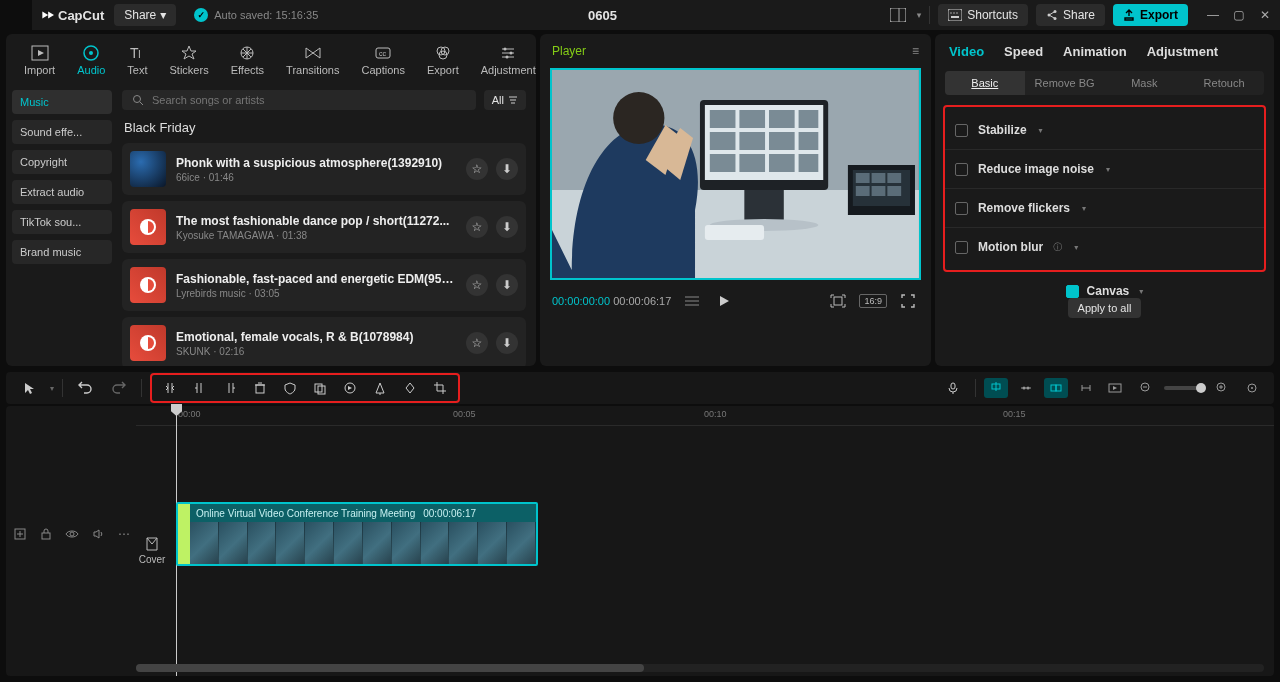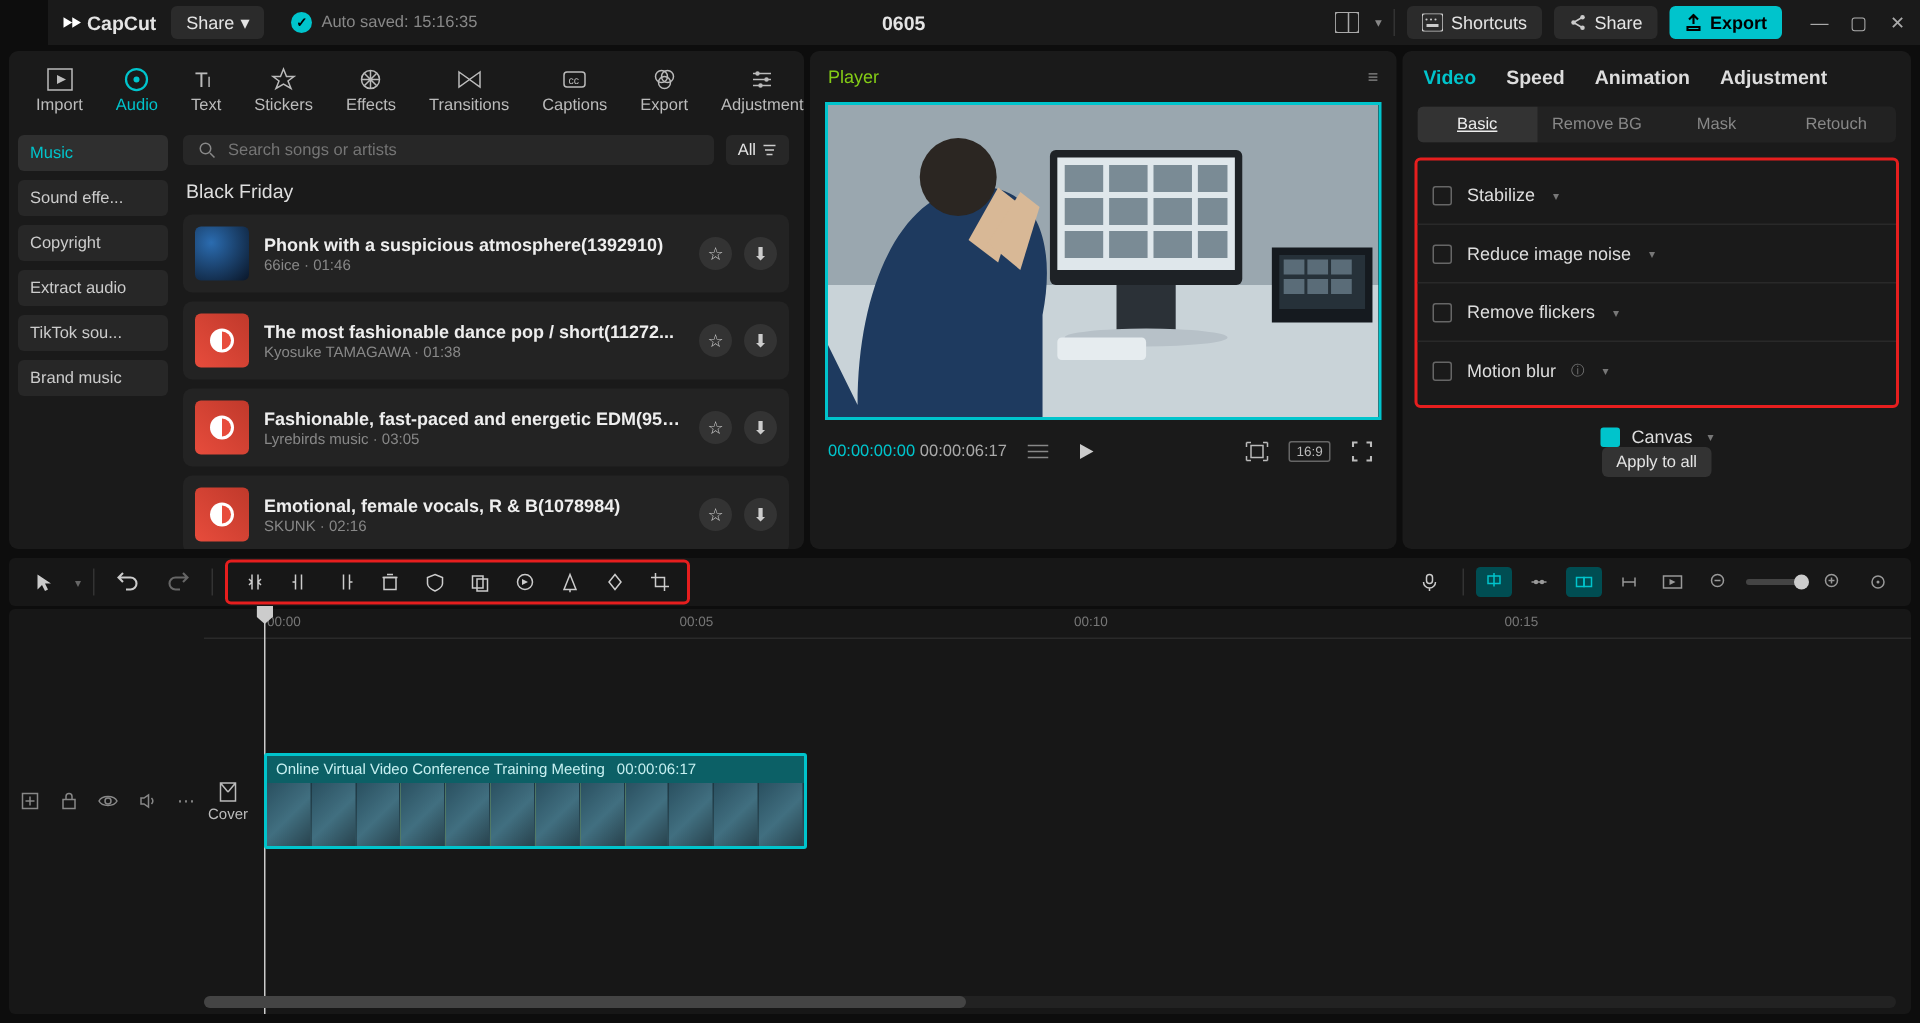--- a/index.html
+++ b/index.html
@@ -57,43 +57,43 @@
 .right-tab { font-size: 13px; font-weight: 600; color: #ddd; cursor: pointer; }
 .right-tab.active { color: #00c4cc; }
 .sub-tabs { display: flex; margin: 6px 10px 10px 10px; background: #222; border-radius: 4px; overflow: hidden; }
 .sub-tab { flex:1; text-align:center; padding: 6px 0; font-size: 11px; color: #888; cursor:pointer; }
 .sub-tab.active { background: #333; color: #eee; text-decoration: underline; }
 .red-box { border: 2px solid #e61e1e; margin: 0 8px; border-radius: 4px; padding: 4px 0; }
 .opt-row { display: flex; align-items: center; padding: 12px 10px; gap: 10px; border-bottom: 1px solid #292929; }
 .opt-row:last-child { border-bottom: none; }
 .chk { width: 13px; height: 13px; border: 1px solid #666; border-radius: 2px; }
 .chk.on { background: #00c4cc; border-color: #00c4cc; }
-.opt-label { font-size: 12px; font-weight: 400; color: #ddd; }
+.opt-label { font-size: 12px; font-weight: 700; color: #ddd; }
 .dd-caret { font-size: 8px; color: #777; margin-left: 2px; }
 .canvas-row { display: flex; align-items: center; justify-content: space-between; padding: 12px 12px; flex-direction: column; }
 .apply-all { background: #333; padding: 4px 10px; border-radius: 4px; cursor: pointer; font-size: 11px; }
 .toolbar-row { height: 32px; display:flex; align-items:center; padding: 0 10px; gap: 6px; background:#171717; margin: 2px 6px 0 6px; border-radius: 4px; }
 .tool-btn { width: 28px; height: 24px; display:flex; align-items:center; justify-content:center; cursor:pointer; color:#bbb; border-radius:3px; }
 .tool-sep { width: 1px; height: 18px; background: #333; margin: 0 2px; }
 .red-tool-group { border: 2px solid #e61e1e; border-radius: 4px; display:flex; align-items:center; padding: 1px 4px; gap: 2px; }
 .toolbar-row .spacer { flex:1; }
 .tool-right { display:flex; align-items:center; gap:6px; }
 .tool-mini { width:24px; height:20px; display:flex; align-items:center; justify-content:center; cursor:pointer; color:#999; font-size:11px; border-radius:3px; }
 .tool-mini.active { background:#004d52; color:#00c4cc; }
 .slider-stub { width:40px; height:4px; background:#444; border-radius:2px; position:relative; }
 .slider-stub::after { content:''; position:absolute; right:-2px; top:-3px; width:10px; height:10px; background:#ccc; border-radius:50%; }
 .timeline-area { margin: 2px 6px 6px 6px; background:#171717; border-radius:4px; height: 270px; position: relative; }
 .ruler { height: 20px; position:relative; border-bottom: 1px solid #2a2a2a; margin-left: 130px; }
 .tick { position:absolute; top:3px; font-size:9px; color:#777; }
 .playhead { position:absolute; top:0; left:170px; width:1px; height:100%; background:#ccc; }
 .playhead::before { content:''; position:absolute; top:-2px; left:-5px; width:11px; height:12px; background:#ccc; clip-path: polygon(0 0,100% 0,100% 60%,50% 100%,0 60%); }
 .track-controls { position:absolute; left:6px; top:120px; display:flex; align-items:center; gap:10px; color:#888; }
 .tc-btn { width:16px; height:16px; display:flex; align-items:center; justify-content:center; cursor:pointer; }
-.cover-btn { position:absolute; left:126px; top:108px; width:40px; height:40px; display:flex; flex-direction:column; align-items:center; justify-content:center; gap:2px; color:#bbb; font-size:10px; cursor:pointer; }
-.clip { position:absolute; left:170px; top:96px; width:362px; height:64px; background:#bef264; border:2px solid #00c4cc; border-radius:2px; overflow:hidden; }
+.cover-btn { position:absolute; left:126px; top:124px; width:40px; height:40px; display:flex; flex-direction:column; align-items:center; justify-content:center; gap:2px; color:#bbb; font-size:10px; cursor:pointer; }
+.clip { position:absolute; left:170px; top:96px; width:362px; height:64px; background:#bef264; border:2px solid #00c4cc; border-radius:2px; overflow:hidden;padding-left:12px; }
 .clip-header { background:#0c6066; height:18px; display:flex; align-items:center; padding:0 6px; gap:8px; font-size:10px; color:#c7f0f1; white-space: nowrap; }
 .clip-frames { display:flex; height:46px; }
 .frame { flex:1; background: linear-gradient(135deg,#2a5060 0%,#416f80 50%,#253d47 100%); border-right:1px solid rgba(0,0,0,0.3); }
 .hscroll { position:absolute; left:130px; right:10px; bottom:4px; height:8px; background:#222; border-radius:4px; }
 .hscroll-thumb { position:absolute; left:0; width:45%; height:100%; background:#444; border-radius:4px; }
 svg { display:block; }
 </style>
 </head>
 <body>
 
@@ -582,21 +582,21 @@
           <circle cx="6" cy="6" r="1" fill="#999"></circle>
         </svg>
       </div>
   </div>
 </div>
 
 <div class="timeline-area">
   <div class="ruler">
     <span class="tick" style="left:42px;">00:00</span>
     <span class="tick" style="left:317px;">00:05</span>
-    <span class="tick" style="left:580px;">00:10</span>
+    <span class="tick" style="left:568px;">00:10</span>
     <span class="tick" style="left:867px;">00:15</span>
   </div>
   <div class="playhead"></div>
   <div class="track-controls">
     <div class="tc-btn">
         <svg width="12" height="12" viewBox="0 0 12 12">
           <rect x="1" y="1" width="10" height="10" stroke="#888" fill="none"></rect>
           <line x1="6" y1="3" x2="6" y2="9" stroke="#888"></line>
           <line x1="3" y1="6" x2="9" y2="6" stroke="#888"></line>
         </svg>

